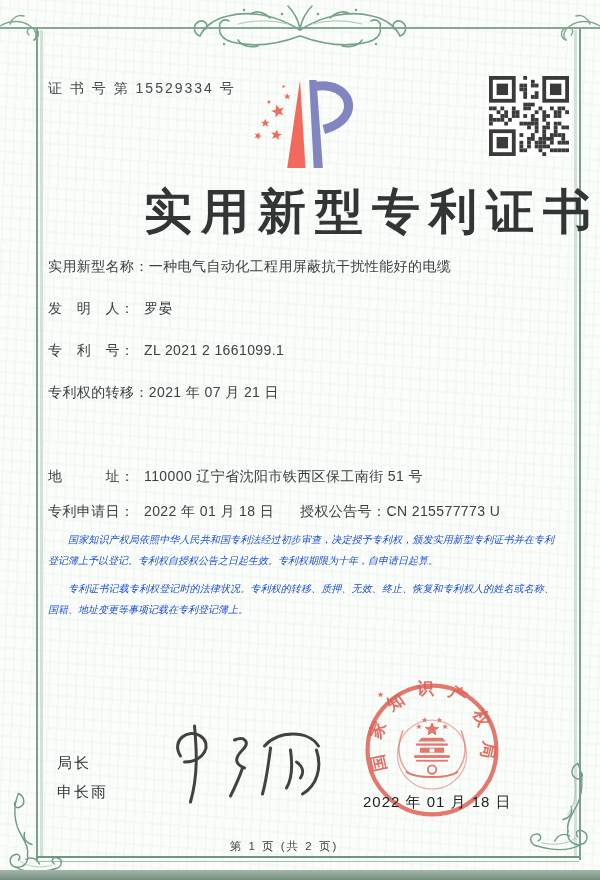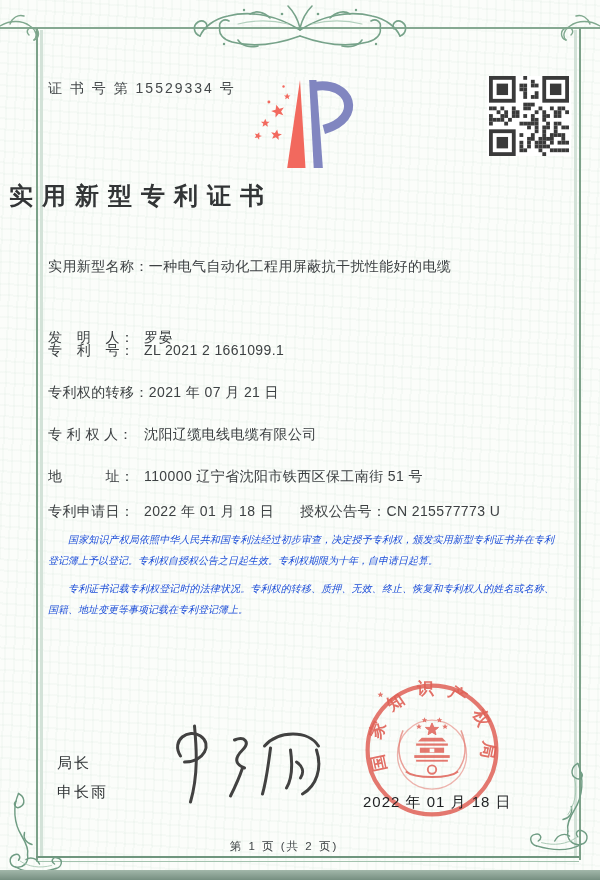--- a/index.html
+++ b/index.html
@@ -22,21 +22,21 @@
   .v-line-dark{top:28px;bottom:20px;width:2px;background:#7ca189;}
   .v-line-pale{top:30px;bottom:22px;width:3px;background:#d3e2d8;}
   .bot-line-1{left:36px;width:543px;top:856px;height:2px;background:#6f967e;}
   .bot-line-2{left:36px;width:543px;top:861px;height:1px;background:#a3c2ae;}
   .scan-edge{left:0;right:0;bottom:0;height:10px;background:linear-gradient(#a2b7aa,#768f81);}
   .orn{pointer-events:none;}
   
   .cert-no{left:48px;top:80px;font-size:14px;letter-spacing:2px;color:#44484a;}
   .logo{left:236px;top:74px;}
   .qr{left:487px;top:76px;background:#fff;}
-  .title{left:0;width:600px;top:180px;text-align:left;font-size:24px;
+  .title{left:0;width:600px;top:180px;text-align:right;font-size:48px;
          letter-spacing:9px;padding-left:9px;box-sizing:border-box;
          font-weight:600;color:#323536;}
   
   .row{left:48px;width:512px;font-size:14px;color:#3d4143;letter-spacing:.4px;white-space:nowrap;}
   .row .lbl{display:inline-block;min-width:96px;white-space:pre;}
   .row .col2{position:absolute;left:252px;white-space:pre;}
   
   .paras{left:48px;top:530px;width:506px;font-size:10px;line-height:20.5px;
          font-style:italic;color:#1d4ed8;text-align:justify;}
   .paras p{margin:0 0 8px 0;text-indent:2em;}
@@ -265,31 +265,28 @@
       <rect x="0" y="56" width="28" height="28" fill="#3a3a3a"></rect>
       <rect x="4" y="60" width="20" height="20" fill="#ffffff"></rect>
       <rect x="8" y="64" width="12" height="12" fill="#3a3a3a"></rect>
     </svg>
 
   <div class="abs title">实用新型专利证书</div>
 
   <div class="abs row" style="top:258px;">
     <span class="lbl">实用新型名称：</span><span>一种电气自动化工程用屏蔽抗干扰性能好的电缆</span>
   </div>
-  <div class="abs row" style="top:300px;margin-top:29px;">
+  <div class="abs row" style="top:300px;">
     <span class="lbl">发　明　人：</span><span>罗晏</span>
   </div>
   <div class="abs row" style="top:342px;">
     <span class="lbl">专　利　号：</span><span>ZL 2021 2 1661099.1</span>
   </div>
   <div class="abs row" style="top:384px;">
     <span class="lbl">专利权的转移：</span><span>2021 年 07 月 21 日</span>
-  </div>
-  <div class="abs row" style="top:426px;">
-    <span class="lbl">专 利 权 人：</span><span>沈阳辽缆电线电缆有限公司</span>
   </div>
   <div class="abs row" style="top:468px;">
     <span class="lbl">地　　　址：</span><span>110000 辽宁省沈阳市铁西区保工南街 51 号</span>
   </div>
   <div class="abs row" style="top:503px;">
     <span class="lbl">专利申请日：</span><span>2022 年 01 月 18 日</span>
     <span class="col2"><span class="lbl" style="min-width:0;">授权公告号：</span><span>CN 215577773 U</span></span>
   </div>
 
   <div class="abs paras">

